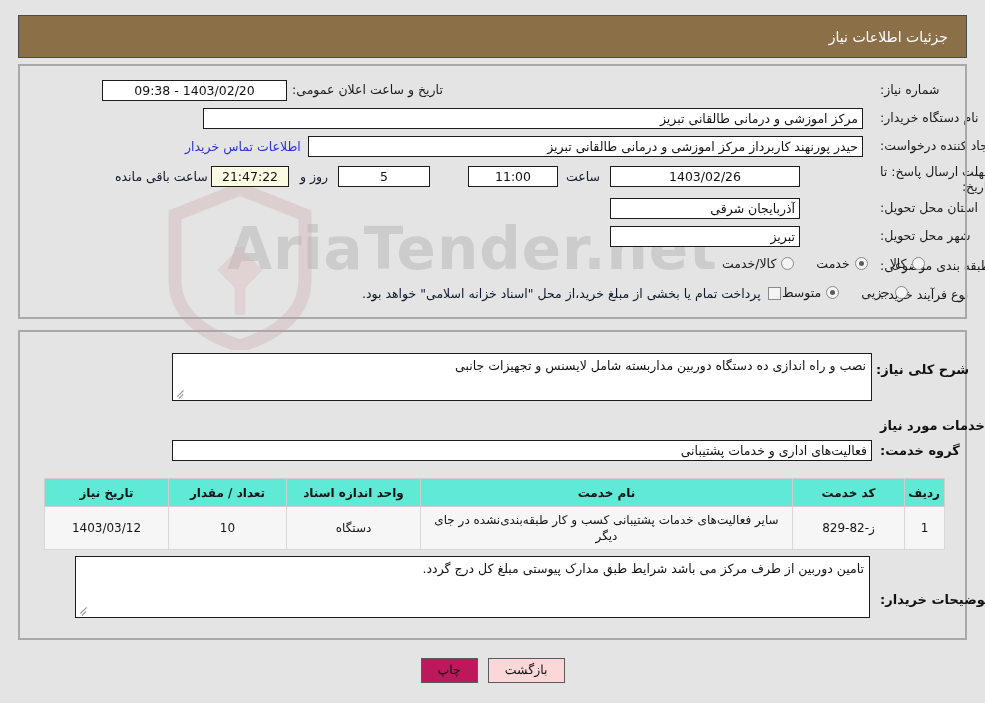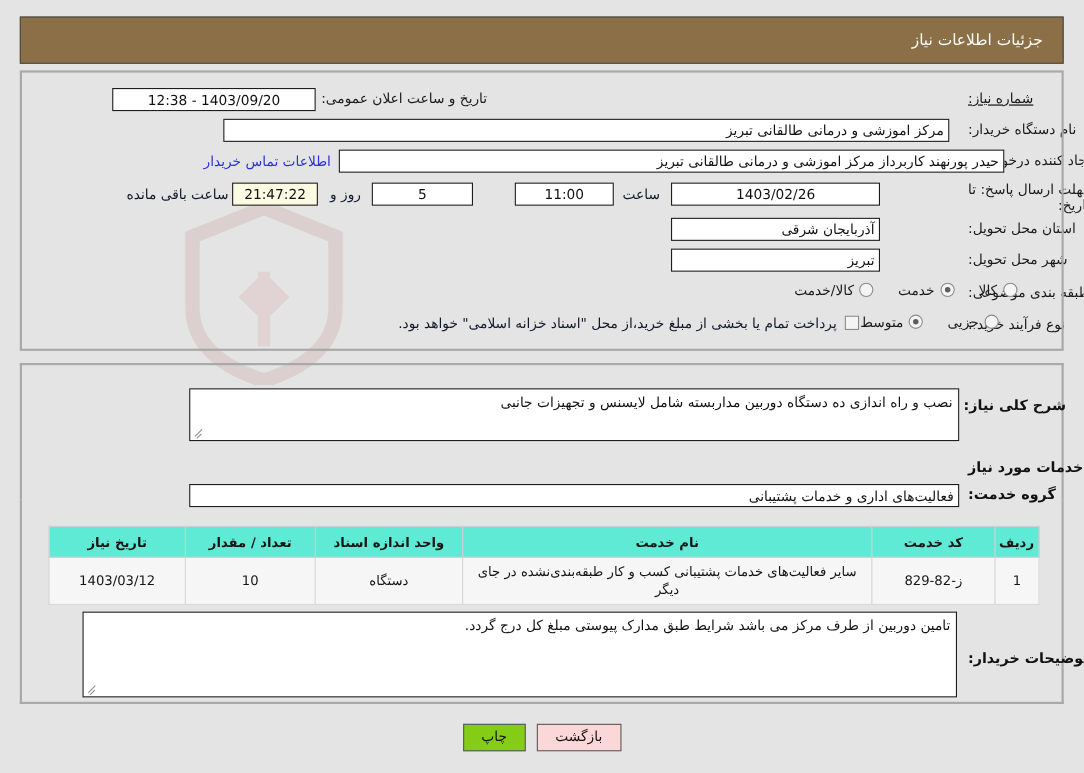--- a/index.html
+++ b/index.html
@@ -208,59 +208,60 @@
   }
   .btn {
     font-size: 12.5px;
     border: 1px solid #5a5a5a;
     padding: 3px 16px;
     cursor: pointer;
     line-height: 17px;
     color: #111;
   }
   .btn-back  { background: #fbd7d7; }
-  .btn-print { background: #84cc16; }
+  .btn-print { background: #be185d; }
 </style>
 </head>
 <body>
 
 <div class="page">
 
   <div class="watermark">
     <svg class="wm-shield" viewBox="0 0 150 165">
       <path d="M75 4 L140 30 L140 95 Q140 140 75 161 Q10 140 10 95 L10 30 Z" fill="none" stroke="#c9a6a6" stroke-width="13"></path>
       <path d="M52 85 L75 62 L98 85 L75 108 Z" fill="#dbb3b3"></path>
       <path d="M75 62 L75 130" stroke="#dbb3b3" stroke-width="11" fill="none"></path>
     </svg>
+    <span class="wm-text">AriaTender.net</span>
   </div>
 
   <div class="header-bar">
     <span class="header-title">جزئیات اطلاعات نیاز</span>
   </div>
 
   <div class="panel panel-1"></div>
 
-  <div class="row" style="left:880px; top:82px;text-decoration:underline;">
+  <div class="row" style="left:880px; top:82px;">
     <span class="lbl">شماره نیاز:</span>
   </div>
 
   <div class="row" style="left:292px; top:82px;">
     <span class="lbl">تاریخ و ساعت اعلان عمومی:</span>
   </div>
-  <div class="fld" style="position:absolute; left:102px; top:80px; width:185px; z-index:3;">1403/09/20 - 12:38</div>
+  <div class="fld" style="position:absolute; left:102px; top:80px; width:185px; z-index:3;">1403/02/20 - 09:38</div>
 
   <div class="row" style="left:880px; top:110px;">
     <span class="lbl">نام دستگاه خریدار:</span>
   </div>
   <div class="fld rtl-start" style="position:absolute; left:203px; top:108px; width:660px; z-index:3;">مرکز اموزشی و درمانی طالقانی تبریز</div>
 
   <div class="row" style="left:880px; top:138px;">
     <span class="lbl">ایجاد کننده درخواست:</span>
   </div>
-  <div class="fld rtl-start" style="position:absolute; left:308px; top:136px; width:605px; z-index:3;">حیدر پورنهند کاربرداز مرکز اموزشی و درمانی طالقانی تبریز</div>
+  <div class="fld rtl-start" style="position:absolute; left:308px; top:136px; width:555px; z-index:3;">حیدر پورنهند کاربرداز مرکز اموزشی و درمانی طالقانی تبریز</div>
   <a class="link" style="position:absolute; left:185px; top:139px; z-index:3;">اطلاعات تماس خریدار</a>
 
   <div class="row lbl-2line" style="left:880px; top:164px; display:block; text-align:right;">
     <div class="lbl">مهلت ارسال پاسخ: تا</div>
     <div class="lbl">تاریخ:</div>
   </div>
   <div class="fld" style="position:absolute; left:610px; top:166px; width:190px; z-index:3;">1403/02/26</div>
   <span class="plain" style="position:absolute; left:566px; top:169px; z-index:3;">ساعت</span>
   <div class="fld" style="position:absolute; left:468px; top:166px; width:90px; z-index:3;">11:00</div>
   <div class="fld" style="position:absolute; left:338px; top:166px; width:92px; z-index:3;">5</div>
@@ -357,21 +358,21 @@
             <td>سایر فعالیت‌های خدمات پشتیبانی کسب و کار طبقه‌بندی‌نشده در جای دیگر</td>
             <td>دستگاه</td>
             <td>10</td>
             <td>1403/03/12</td>
           </tr>
         </tbody>
     </table>
   </div>
 
   <span class="bold-lbl" style="position:absolute; left:880px; top:592px; z-index:3;">توضیحات خریدار:</span>
-  <div class="ta" style="position:absolute; left:75px; top:556px; width:795px; height:78px; z-index:3;">
+  <div class="ta" style="position:absolute; left:75px; top:556px; width:795px; height:62px; z-index:3;">
     <span>تامین دوربین از طرف مرکز می باشد شرایط طبق مدارک پیوستی مبلغ کل درج گردد.</span>
     <span class="grip"></span>
   </div>
 
   <div class="btn-row">
     <button class="btn btn-back">بازگشت</button>
     <button class="btn btn-print">چاپ</button>
   </div>
 
 </div>

